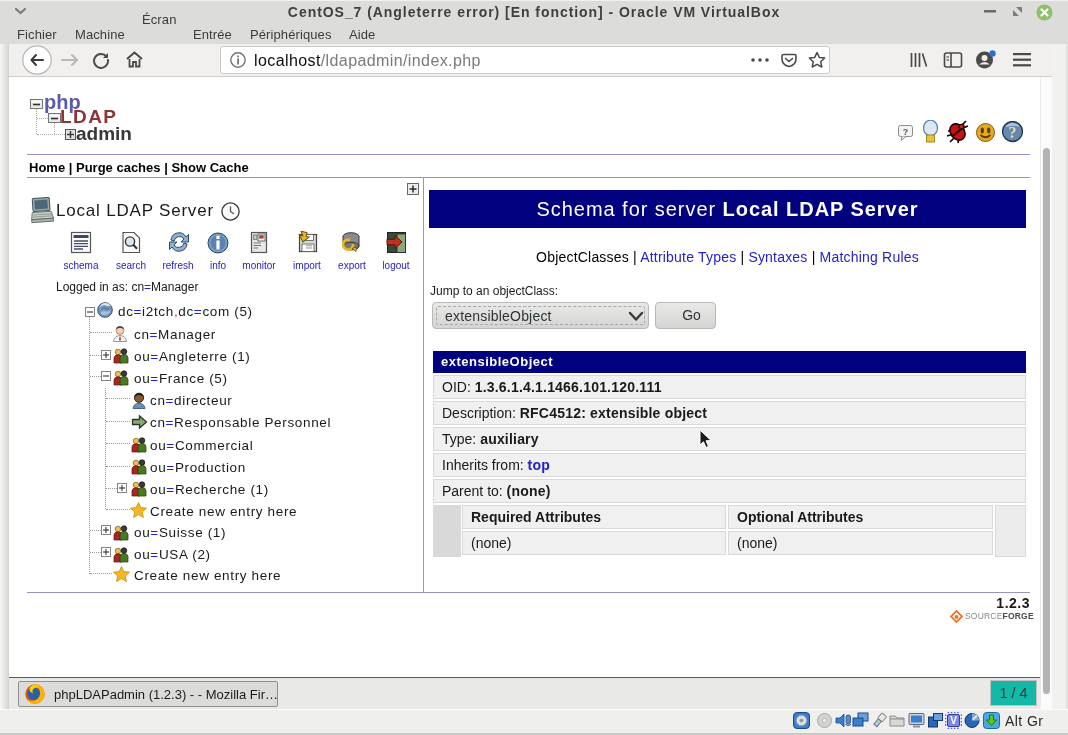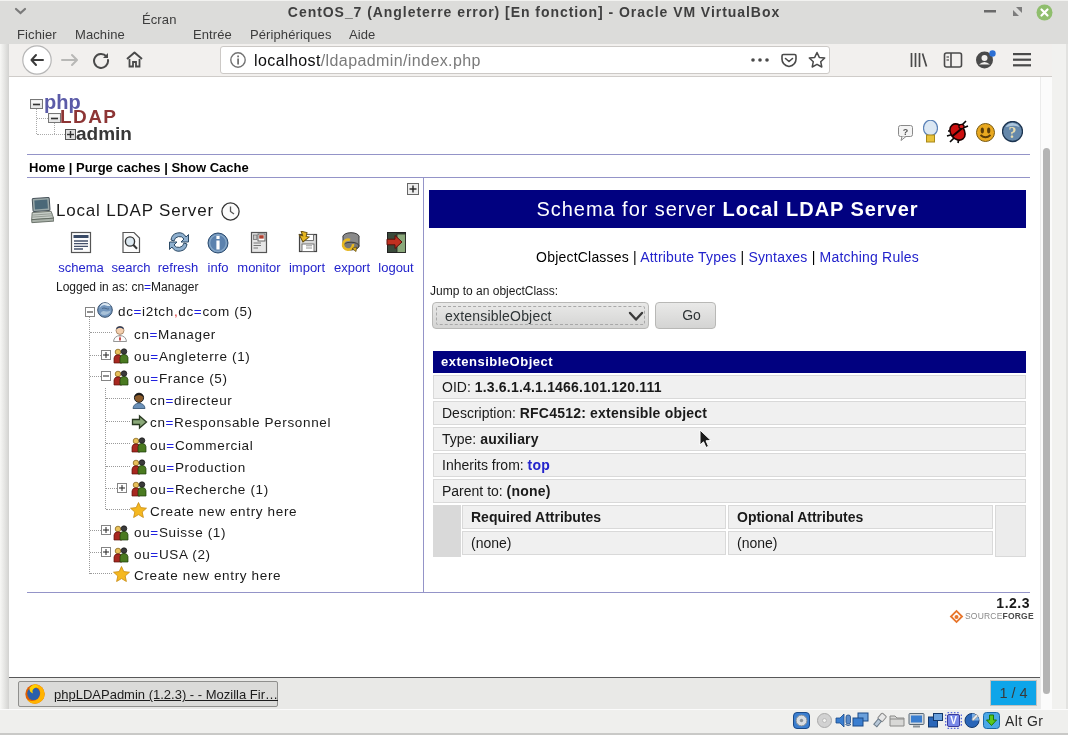--- a/index.html
+++ b/index.html
@@ -26,21 +26,21 @@
 #scrolltrack { left:1040px; top:77px; width:12px; height:632px; background:#fbfbfb; border-left:1px solid #ebebeb; }
 #scrollthumb { left:1043px; top:148px; width:7px; height:546px; background:#b4b4b4; border-radius:4px; }
 
 
 .hr { position:absolute; height:1px; background:#9494c8; }
 #toplinks { left:29px; top:160px; font-size:13px; font-weight:bold; color:#000; }
 
 
 #lpanel-r { left:423px; top:178px; width:1px; height:414px; background:#9494c8; }
 #srvtitle { left:56px; top:201px; font-size:17px; color:#1a1a1a; letter-spacing:0.8px; }
-.iconlbl { position:absolute; top:260px; width:80px; font-size:13px; color:#2323cc; text-align:center; }
+.iconlbl { position:absolute; top:260px; width:80px; font-size:10px; color:#2323cc; text-align:center; }
 #loggedin { left:56px; top:280px; font-size:12px; color:#1a1a1a; }
 .treerow { position:absolute; font-size:13.5px; color:#1a1a1a; white-space:nowrap; letter-spacing:0.65px;}
 .eq { color:#2020df; }
 .comma { color:#e03030; }
 
 
 #schemahdr { left:429px; top:190px; width:597px; height:38px; background:#010180; color:#fff; text-align:center; font-size:20px; line-height:39px; letter-spacing:0.95px;}
 #navlinks { left:429px; top:249px; width:597px; text-align:center; font-size:14px; color:#000; letter-spacing:0.2px; }
 #navlinks a { color:#2323cc; text-decoration:none; }
 #jumplbl { left:430px; top:284px; font-size:12px; color:#1a1a1a; }
@@ -52,22 +52,22 @@
 
 #tblhdr { left:433px; top:351px; width:593px; height:22px; background:#010180; color:#fff; font-size:13px; font-weight:bold; line-height:22px; padding-left:8px; letter-spacing:0.5px; }
 .trow { position:absolute; left:433px; width:593px; height:24px; background:#f0f0f0; border:1px solid #d9d9d9; font-size:14px; color:#1a1a1a; line-height:23px; padding-left:8px; }
 .trow b { letter-spacing:0.2px; }
 #vers { left:0px; top:595px; width:1030px; text-align:right; font-size:14px; font-weight:bold; color:#1a1a1a; letter-spacing:0.5px; }
 #sflogo { left:965px; top:611px; font-size:8.5px; color:#8a8a8a; letter-spacing:0.2px;}
 
 
 #gtaskbar { left:9px; top:677px; width:1031px; height:32px; border-top:1px solid #585858; background:#e9e9e7;}
 #taskbtn { left:18px; top:681px; width:260px; height:26px; background:#dbdbd9; border:1px solid #8f8f8d; border-radius:2px; }
-#taskbtn .txt { position:absolute; left:35px; top:5px; font-size:13px; color:#1c1c1c; white-space:nowrap;text-decoration:underline; }
-#wsbox { left:990px; top:680px; width:47px; height:26px; background:#0ea5e9; border:1px solid #c2c2c0; text-align:center; font-size:14.5px; color:#3a3a3a; line-height:24px; }
+#taskbtn .txt { position:absolute; left:35px; top:5px; font-size:13px; color:#1c1c1c; white-space:nowrap; }
+#wsbox { left:990px; top:680px; width:47px; height:26px; background:#14b8a6; border:1px solid #c2c2c0; text-align:center; font-size:14.5px; color:#3a3a3a; line-height:24px; }
 
 
 #vboxbar { left:0; top:709px; width:1068px; height:26px; background:#efefed; border-top:1px solid #fbfbfb; }
 #vboxbar::after { content:""; position:absolute; left:0; bottom:0; width:100%; height:2px; background:#c9c9c7; }
 #altgr { left:1005px; top:713px; font-size:14px; color:#2a2a2a; letter-spacing:0.45px; }
 </style>
 </head>
 <body>
 
 <div class="abs" id="titlebar"></div>

